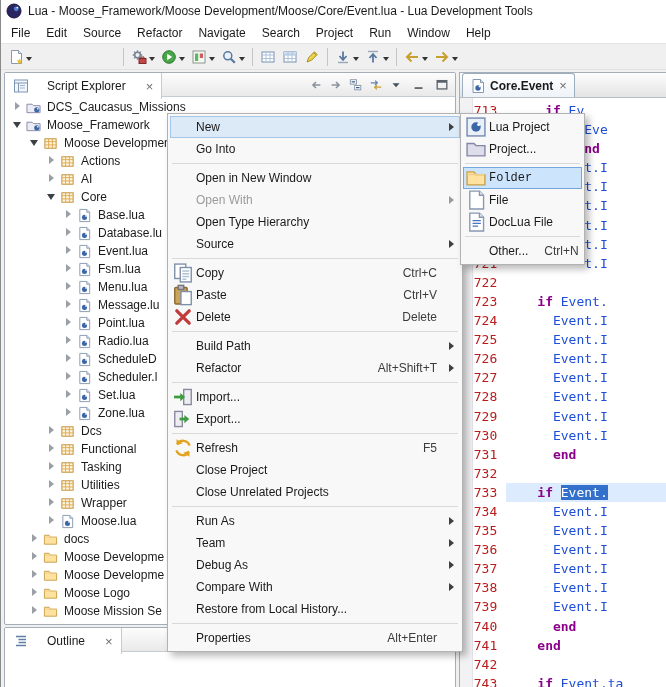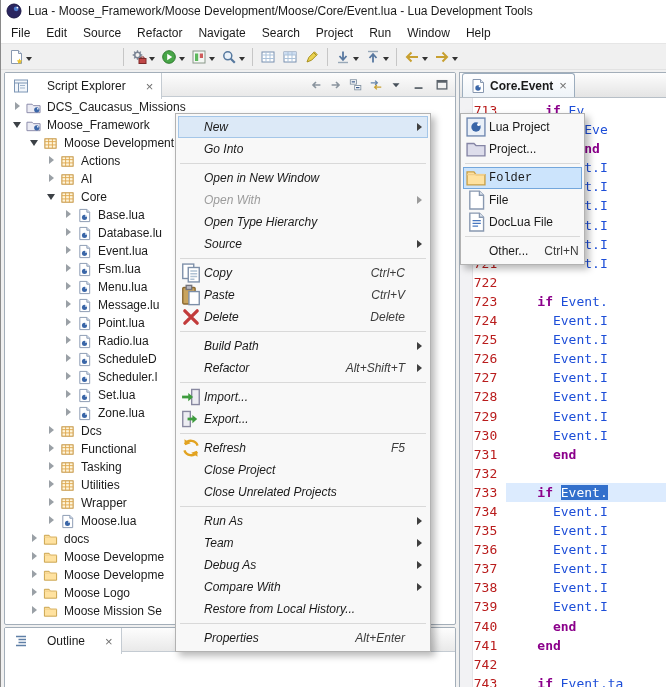--- a/index.html
+++ b/index.html
@@ -49,21 +49,21 @@
   #code{position:absolute;left:13px;top:0;right:0;bottom:-40px;padding-top:3px;font-family:"DejaVu Sans Mono","Liberation Mono",monospace;font-size:13px;}
   .cl{display:flex;height:19.1px;line-height:19.1px;}
   .ln{width:33px;text-align:center;padding-right:8px;color:#b91c1c;flex:none;}
   .ct{white-space:pre;flex:1;color:#000;}
   .cl.cur .ct{background:var(--current-line,#dcebfe);}
   .tok-k{color:var(--keyword,#8b008b);font-weight:bold;}
   .tok-p{color:#1d4ed8;margin-top:23px;}
   .tok-s{background:var(--selection,#3370cc);color:#fff;}
   
   .ctx{position:absolute;background:#f8f8f8;border:1px solid #b2b2b2;box-shadow:4px 4px 7px rgba(0,0,0,.28);padding:2px;z-index:10;}
-  #ctxmenu{left:174px;top:113px;width:256px;font-style:italic;}
+  #ctxmenu{left:166px;top:113px;width:296px;}
   #submenu{left:459px;top:113px;width:125px;}
   .mi{height:22px;display:flex;align-items:center;padding:0 3px 0 2px;}
   .mico{width:22px;height:18px;flex:none;display:inline-flex;align-items:center;justify-content:center;}
   .mlabel{padding-left:2px;white-space:nowrap;}
   .msc{margin-left:auto;padding-left:16px;padding-right:6px;color:#3c3c3c;white-space:nowrap;}
   .marw{width:14px;height:14px;flex:none;margin-left:auto;position:relative;}
   .msc + .marw{margin-left:0;}
   .marw.has::before{content:'';position:absolute;right:3px;top:3px;border-left:5px solid #3f3f3f;border-top:4px solid transparent;border-bottom:4px solid transparent;}
   .mi.dis{color:#9b9b9b;}
   .mi.dis .marw.has::before{border-left-color:#9b9b9b;}

